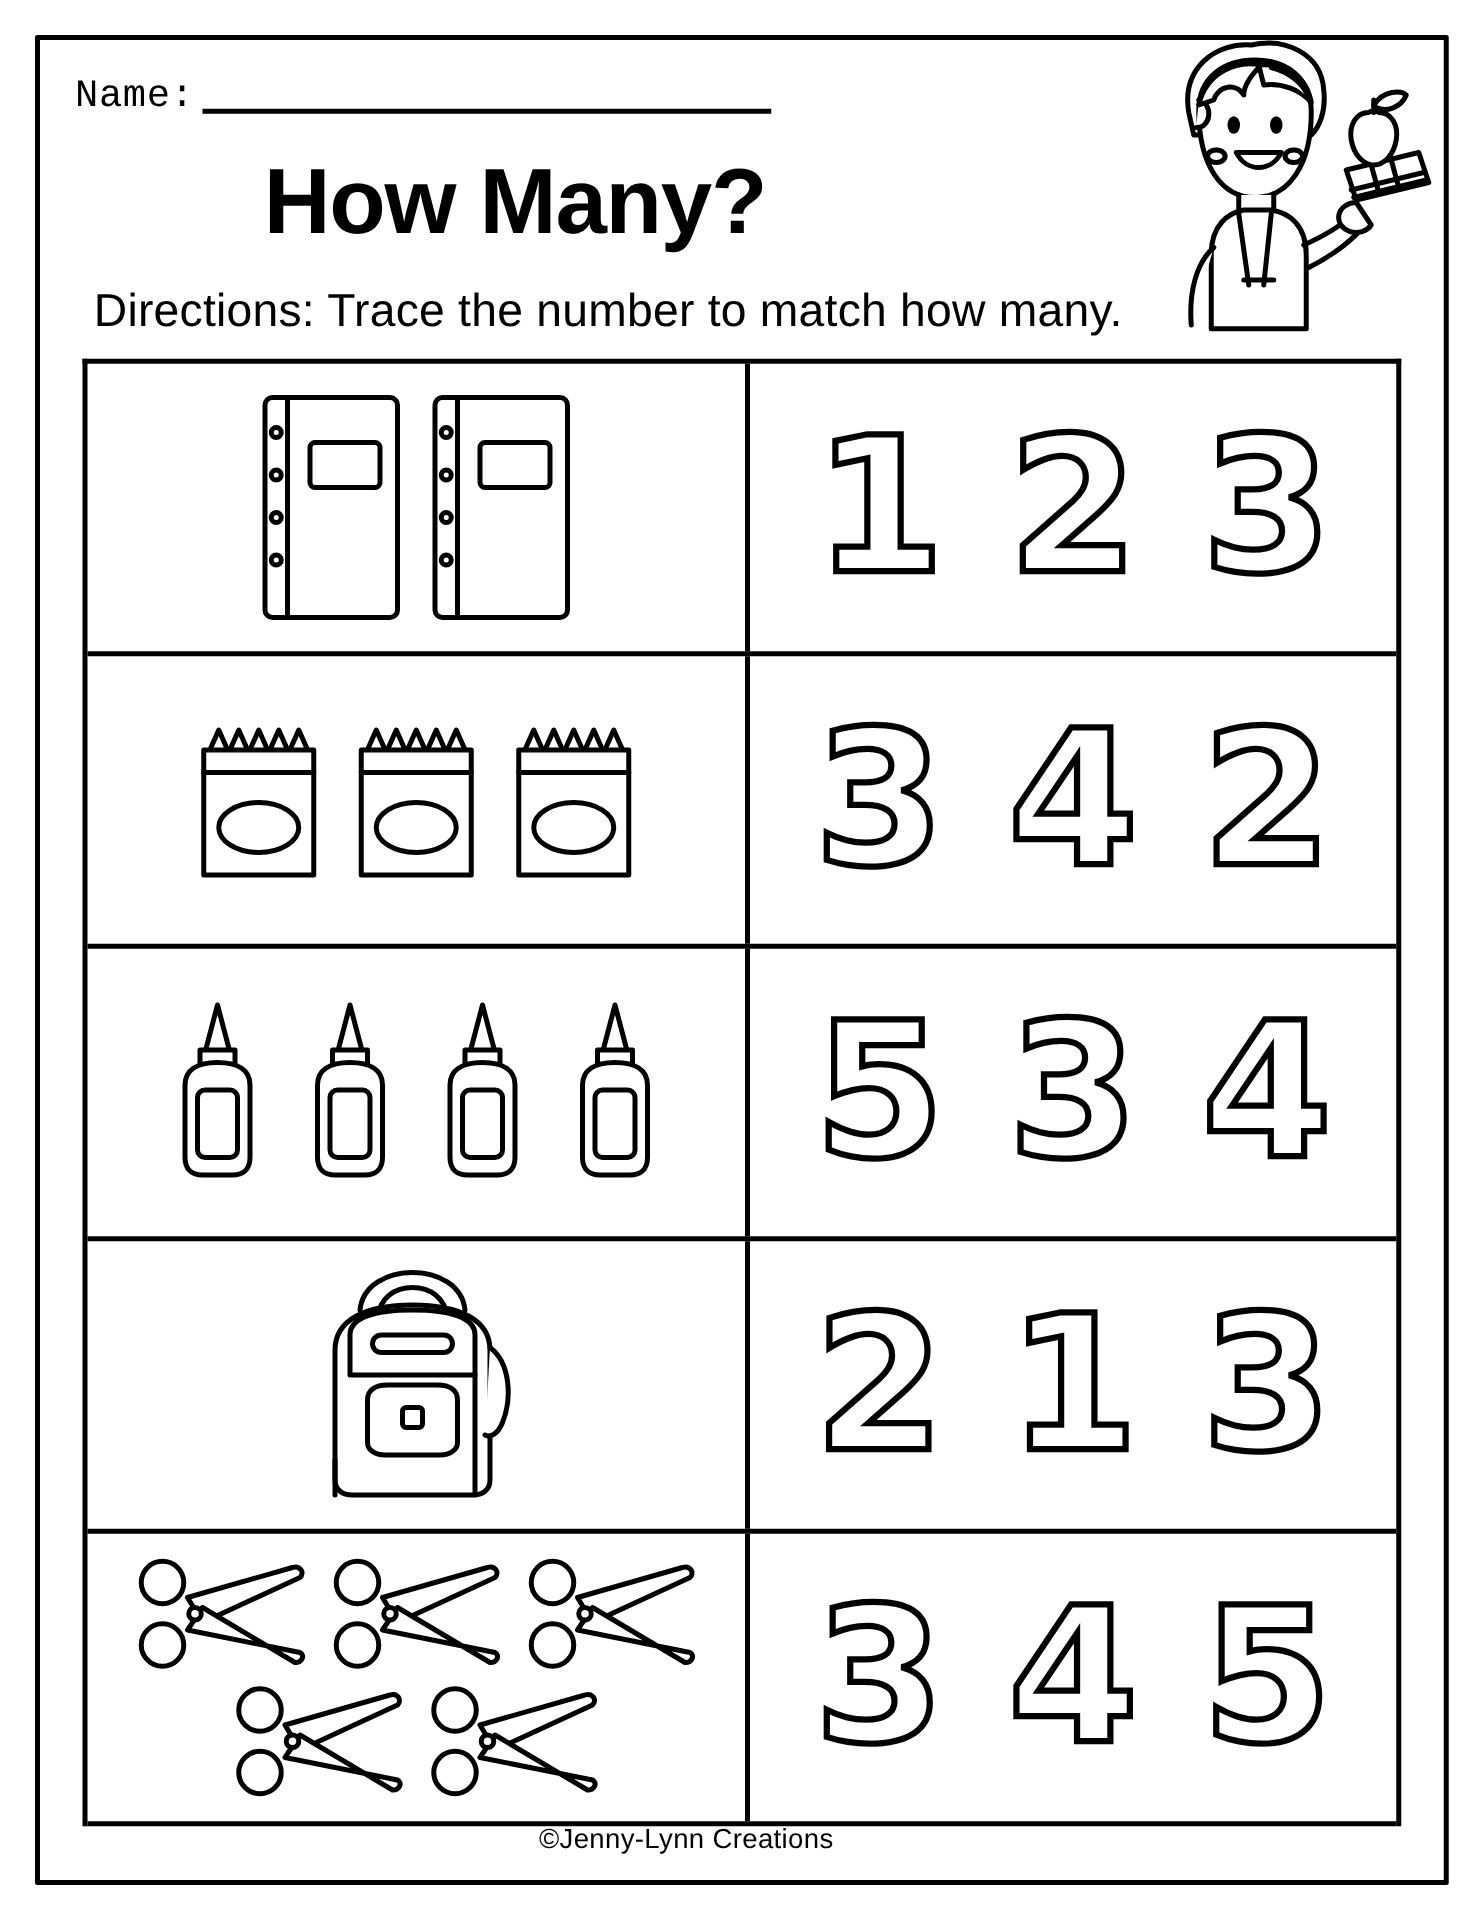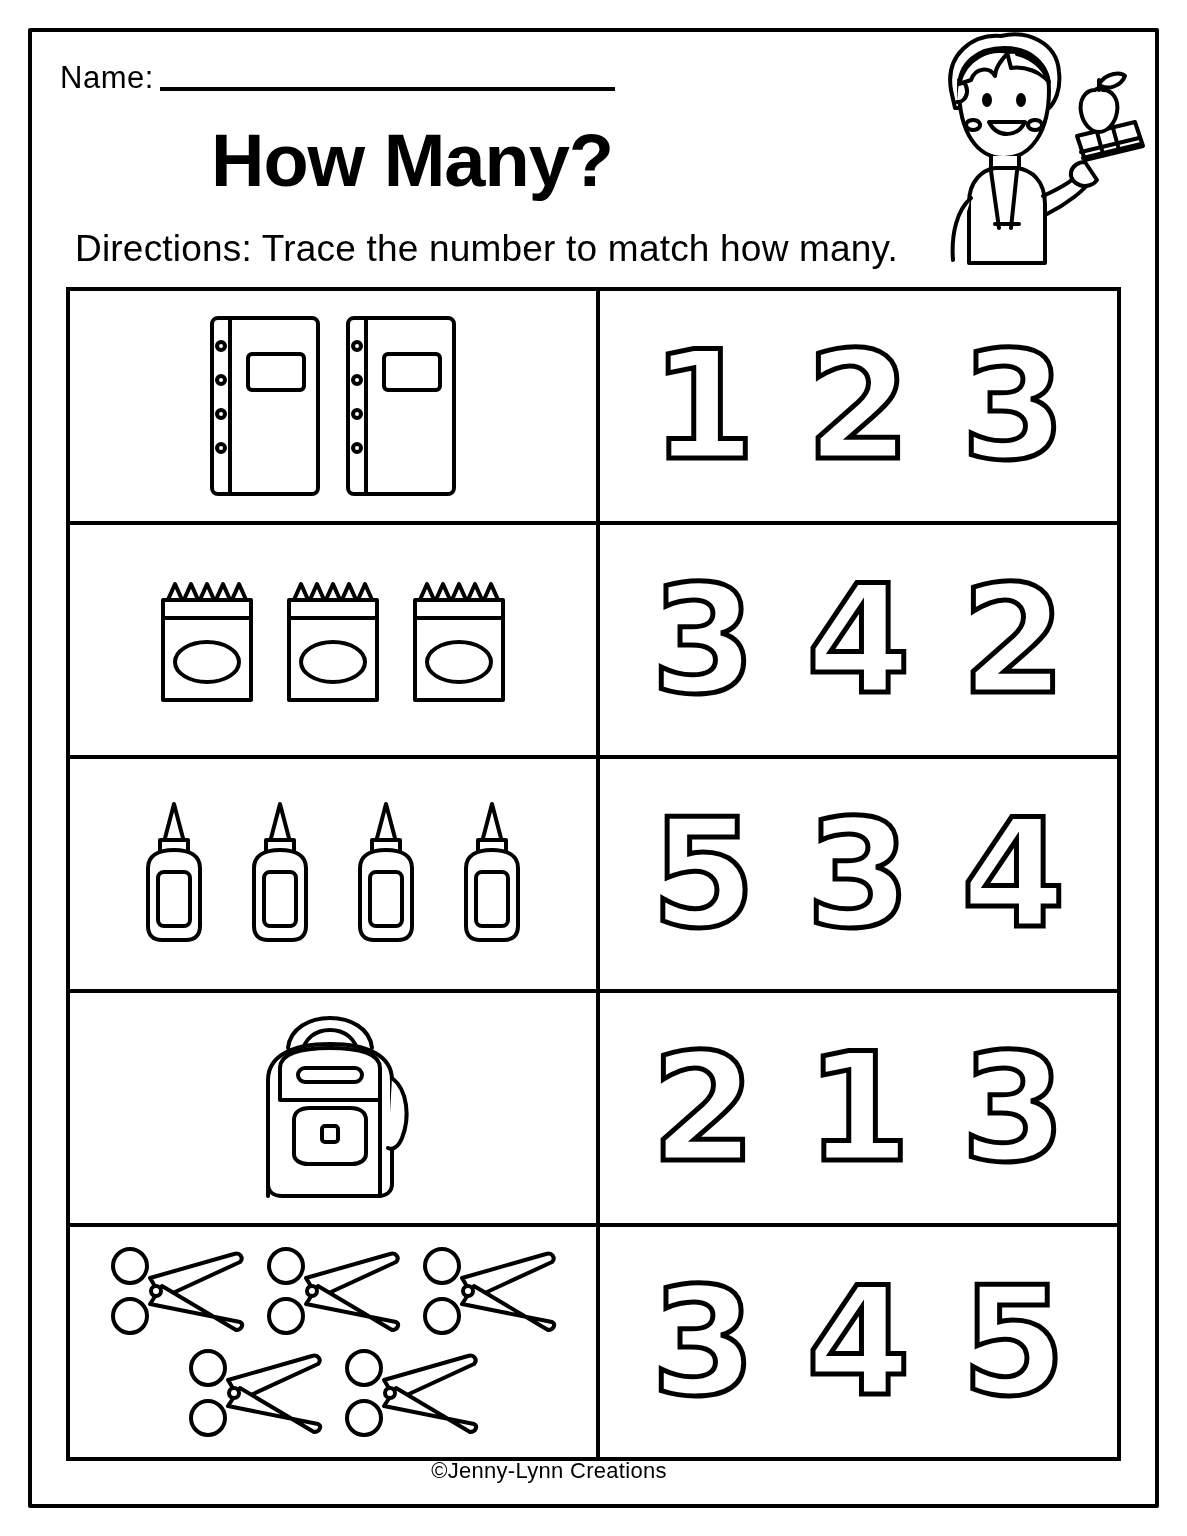--- a/index.html
+++ b/index.html
@@ -30,20 +30,21 @@
     box-sizing: border-box;
     border-radius: 2px;
   }
   
   .name-row {
     position: absolute;
     left: 60px;
     top: 62px;
     display: flex;
     align-items: flex-end;
+    font-family: Liberation Mono, monospace;
   }
   .name-label {
     font-size: 31px;
     letter-spacing: 0.5px;
     line-height: 1;
     padding-bottom: 2px;
   }
   .name-line {
     width: 455px;
     height: 0;

